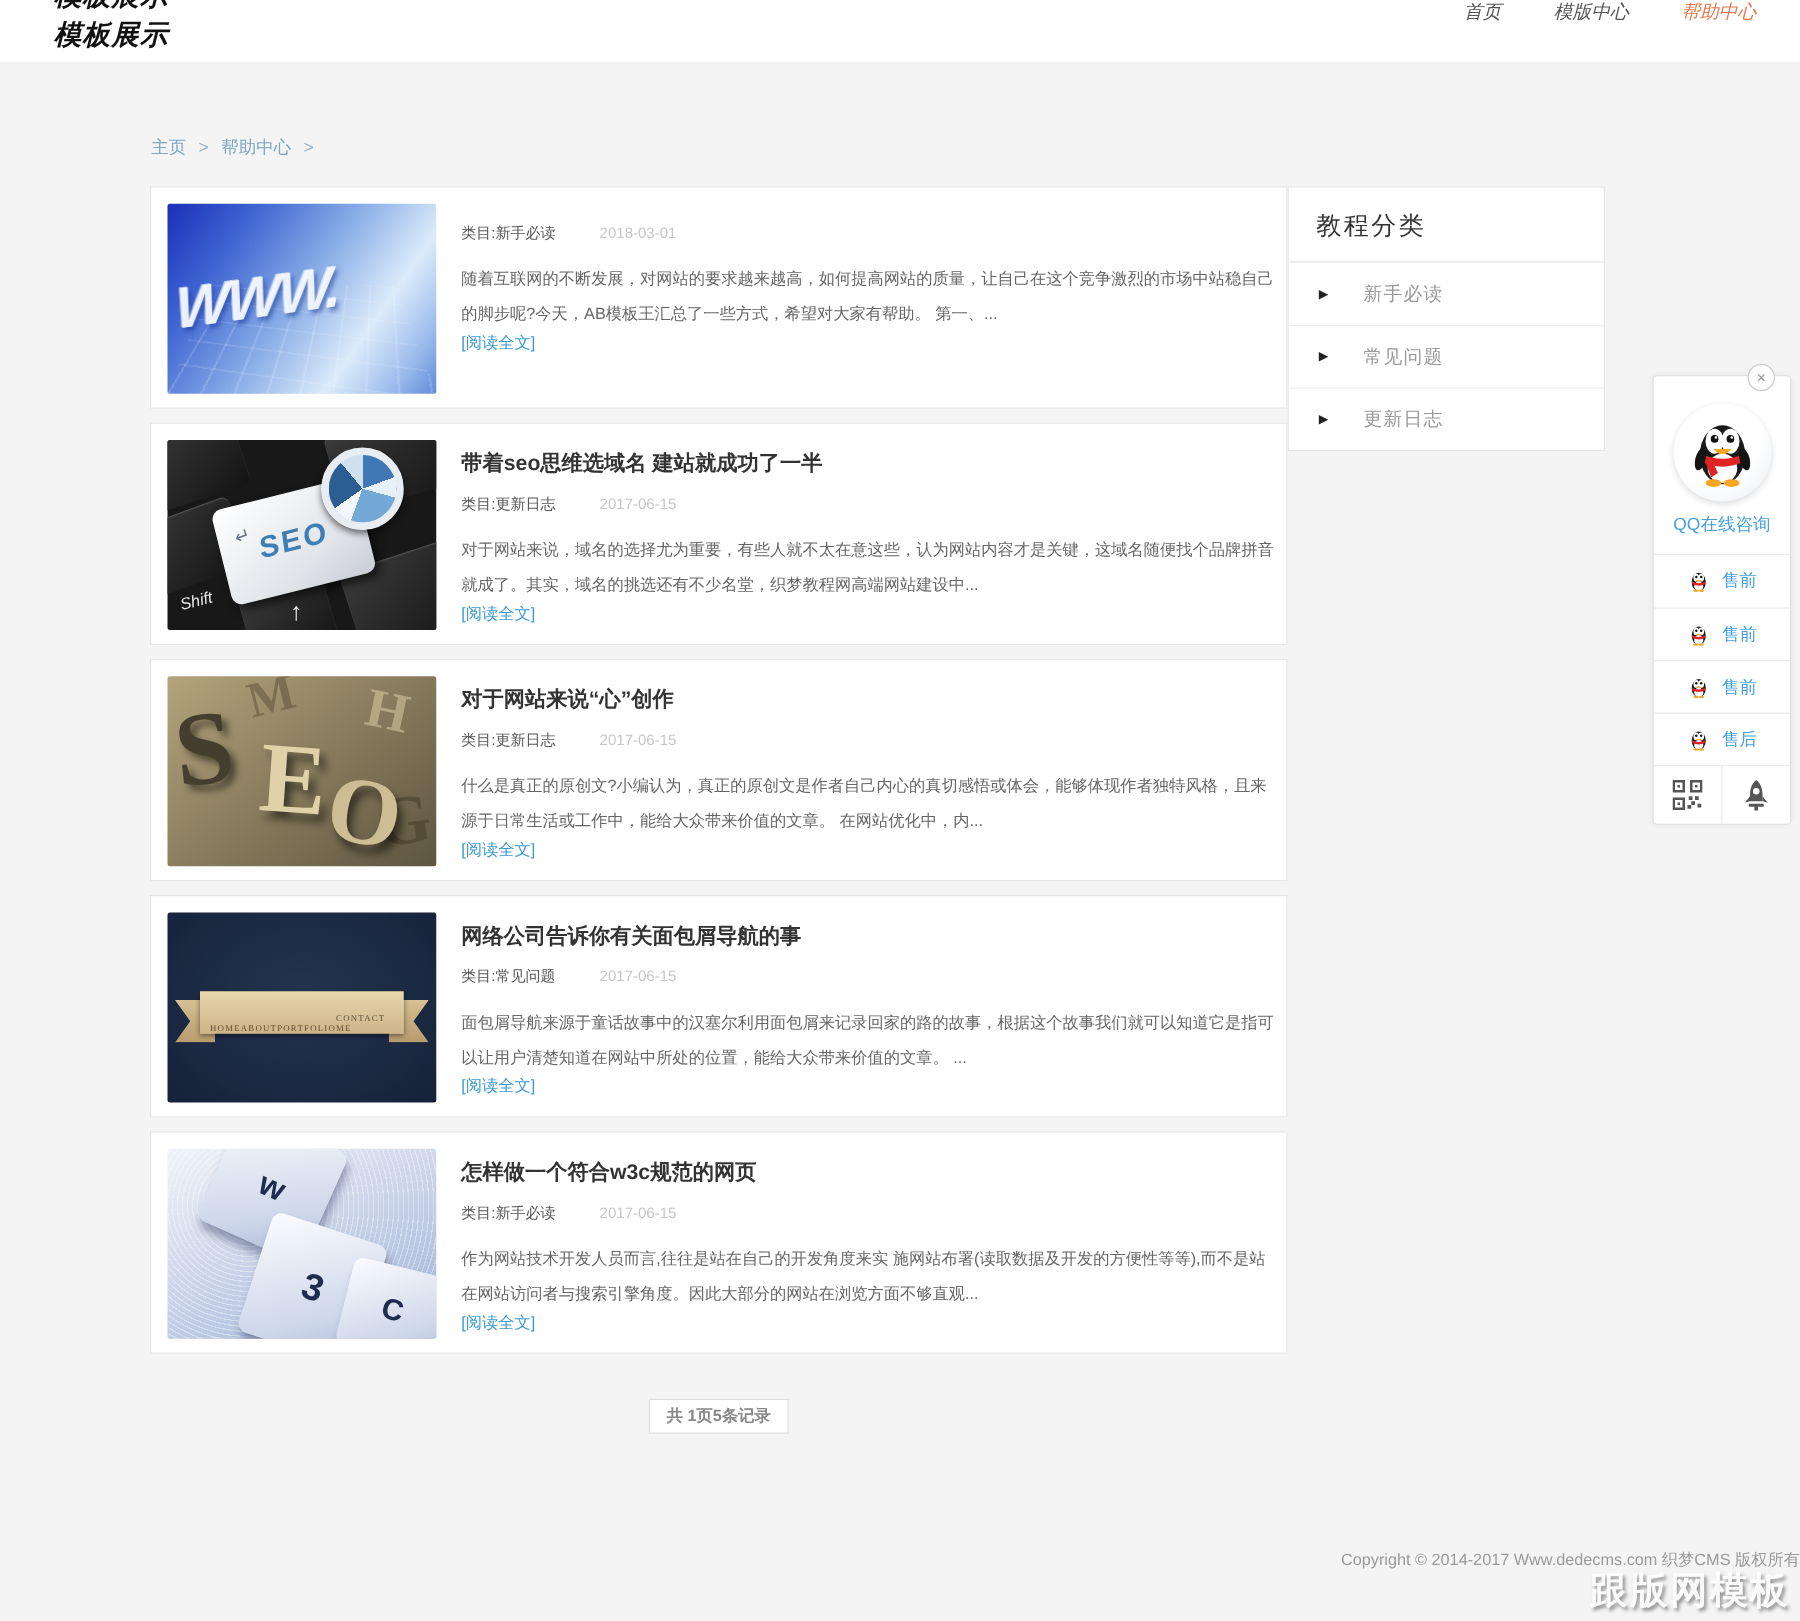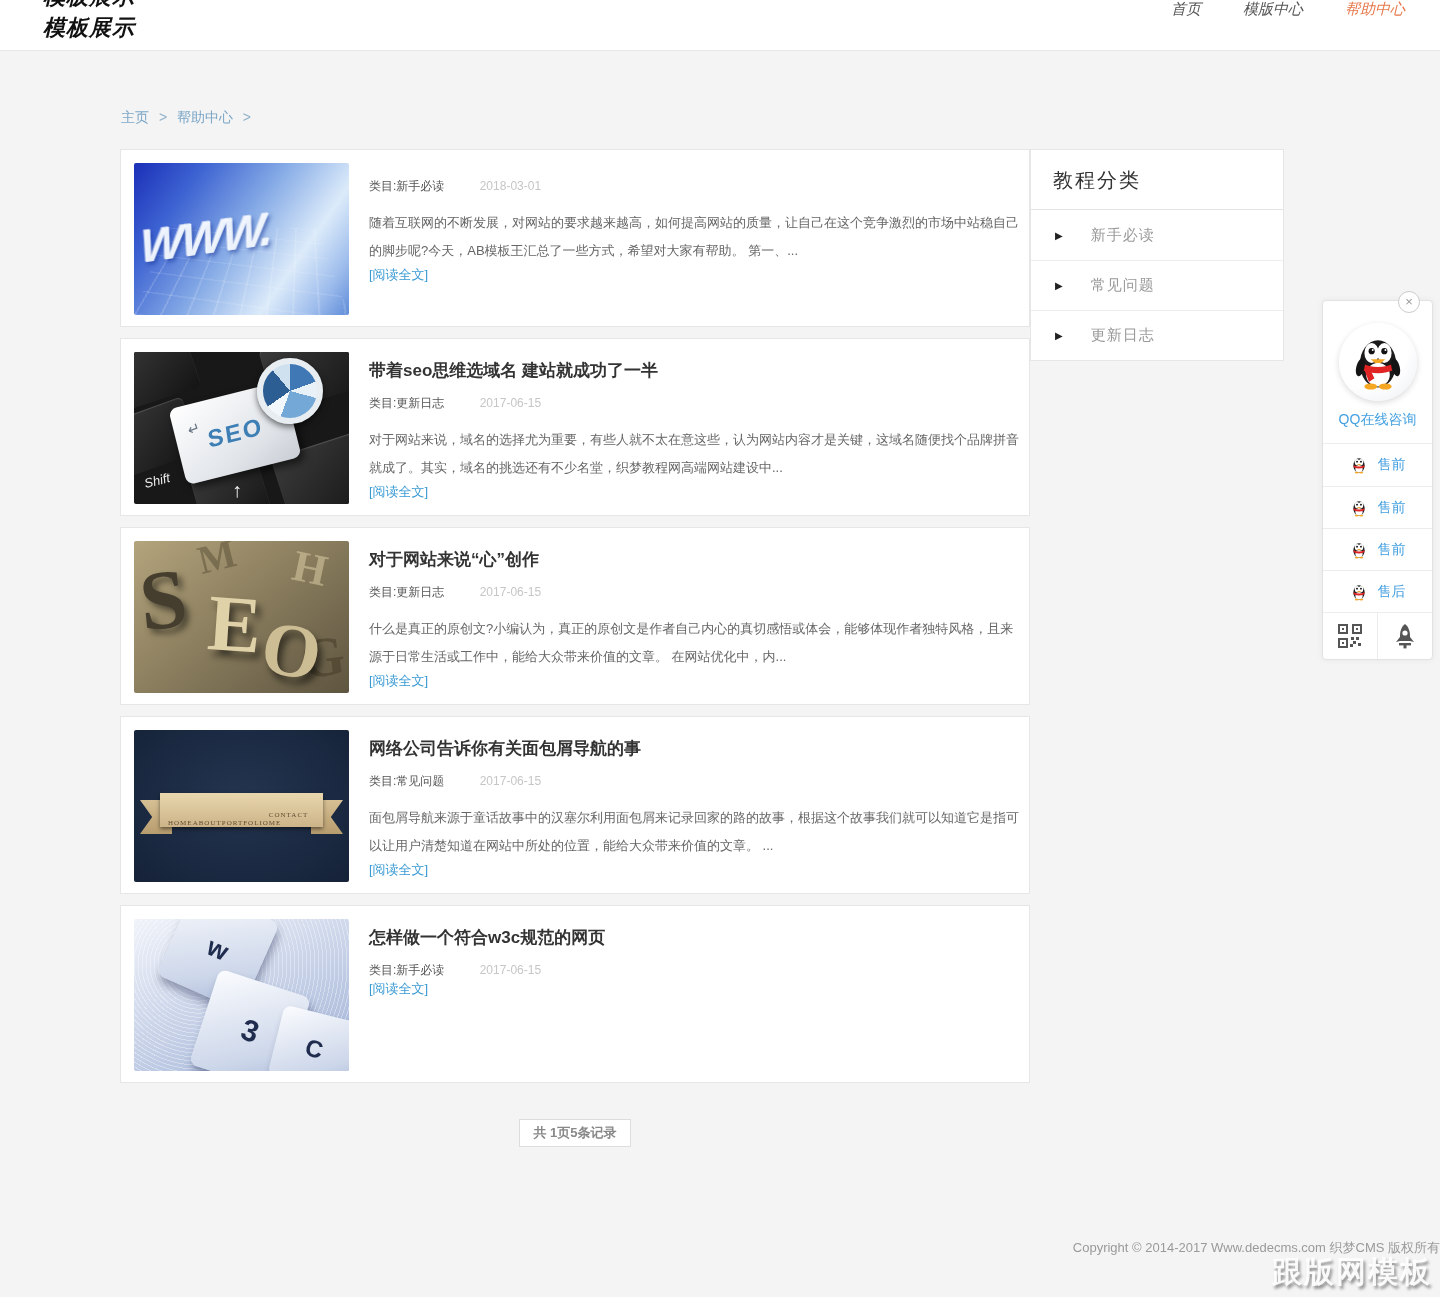--- a/index.html
+++ b/index.html
@@ -306,20 +306,21 @@
         <div class="key key-c">
             <span>C</span>
           </div>
       </div>
       <div class="article-body">
         <div class="article-title">怎样做一个符合w3c规范的网页</div>
         <div class="article-meta">
           <span class="meta-label">类目:</span><span class="meta-cat">新手必读</span>
           <span class="meta-date">2017-06-15</span>
         </div>
+        <div class="article-excerpt">作为网站技术开发人员而言,往往是站在自己的开发角度来实 施网站布署(读取数据及开发的方便性等等),而不是站在网站访问者与搜索引擎角度。因此大部分的网站在浏览方面不够直观...</div>
         <span class="read-more">[阅读全文]</span>
       </div>
     </div>
 
   </div>
 
   <aside class="sidebar">
     <div class="sidebar-title">教程分类</div>
     <div class="cat-item">
       <span class="tri">▶</span>

